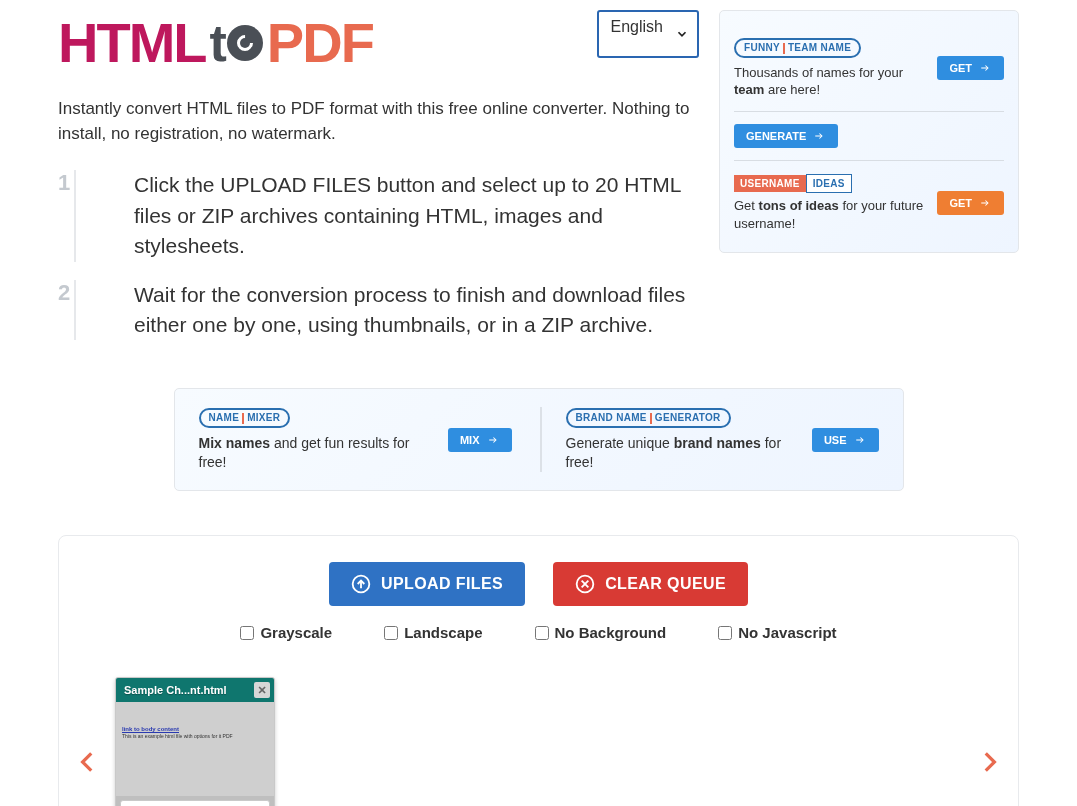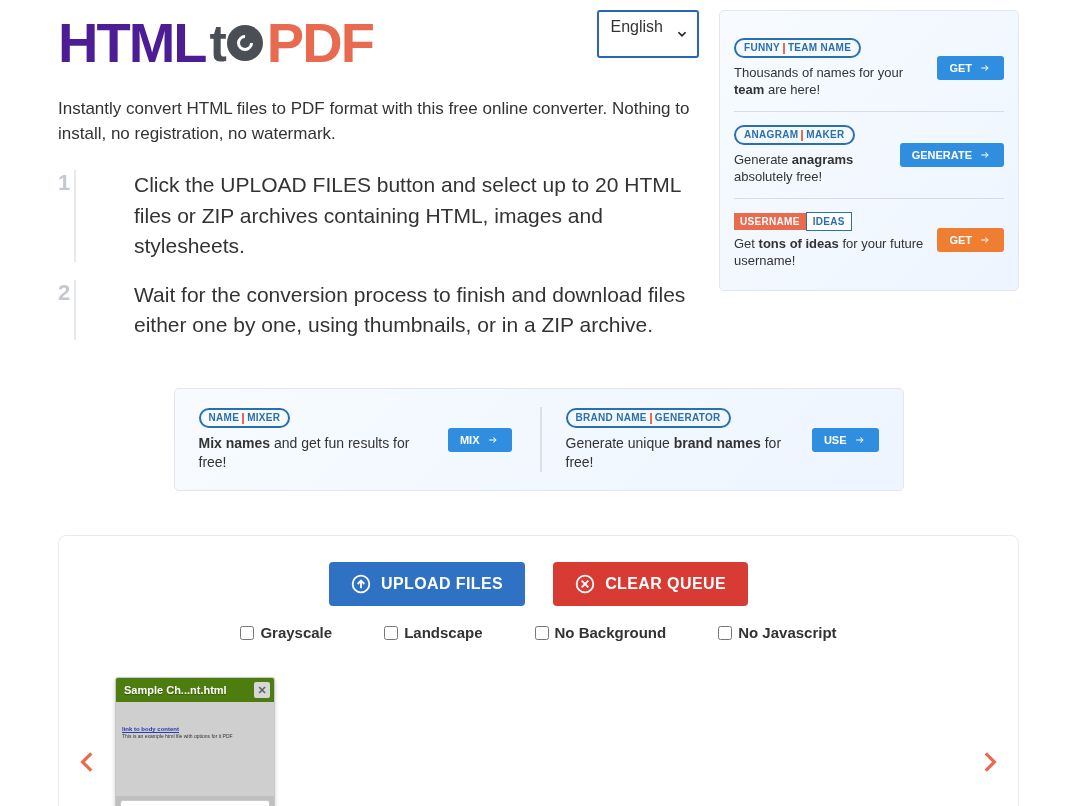--- a/index.html
+++ b/index.html
@@ -1,21 +1,21 @@
 <!DOCTYPE html>
 <html><head>
 <meta charset="utf-8">
 <style>
 * { box-sizing: border-box; margin: 0; padding: 0; }
 body { font-family: Arial, Helvetica, sans-serif; background: #fff; width: 1077px; color: #333; }
 .container { padding: 10px 58px 30px 58px; }
 .top-row { display: flex; align-items: flex-start; gap: 20px; }
 .left-col { flex: 1; }
 .logo { font-family: Arial, sans-serif; font-weight: 800; font-size: 56px; letter-spacing: -2px; display: flex; align-items: center; }
-.logo .h { color: #4c1d95; }
+.logo .h { color: #be185d; }
 .logo .to { color: #4a4f56; font-size: 52px; margin: 0 4px; display: inline-flex; align-items: center; }
 .logo .to-icon { display: inline-block; width: 36px; height: 36px; border-radius: 50%; background: #4a4f56; margin-left: 2px; position: relative; }
 .logo .to-icon::after { content: ""; position: absolute; top: 50%; left: 50%; width: 10px; height: 10px; border: 3px solid #fff; border-top-color: transparent; border-radius: 50%; transform: translate(-50%,-50%) rotate(45deg); }
 .logo .p { color: #e86a4f; }
 .lang-select { border: 2px solid #2a66b1; border-radius: 3px; padding: 6px 34px 20px 12px; font-size: 16px; background: #fff; position: relative; cursor: pointer; margin-left: 40px; }
 .lang-wrap { position: relative; display: inline-block; }
 .lang-wrap .chev { position: absolute; right: 10px; top: 50%; transform: translateY(-50%); pointer-events: none; }
 .desc { font-size: 17px; color: #333; margin-top: 22px; line-height: 1.45; max-width: 640px; }
 .steps { margin-top: 24px; max-width: 640px; }
 .step { display: flex; gap: 18px; margin-bottom: 18px; }
@@ -44,21 +44,21 @@
 .btn-upload { background: #2f72c4; }
 .btn-clear { background: #d83a34; }
 .check-row { display: flex; justify-content: center; gap: 52px; margin-top: 18px; font-size: 15px; color: #333; font-weight: 600; }
 .check-item { display: inline-flex; align-items: center; gap: 6px; cursor: pointer; }
 .check-item input { width: 14px; height: 14px; }
 .carousel { position: relative; margin-top: 36px; padding: 0 38px; min-height: 170px; }
 .chev-btn { position: absolute; top: 50%; transform: translateY(-50%); background: none; border: none; cursor: pointer; color: #e86a4f; padding: 4px; }
 .chev-left { left: -6px; }
 .chev-right { right: -6px; }
 .thumb { width: 160px; border: 1px solid #c9c9c9; border-radius: 3px; box-shadow: 0 2px 4px rgba(0,0,0,0.2); background: #bfbfbf; overflow: hidden; }
-.thumb-header { display: flex; align-items: center; justify-content: space-between; background: #4d7c0f; padding: 4px 4px 4px 8px; }
+.thumb-header { display: flex; align-items: center; justify-content: space-between; background: #0f766e; padding: 4px 4px 4px 8px; }
 .thumb-name { color: #fff; font-size: 11px; font-weight: 600; white-space: nowrap; overflow: hidden; text-overflow: ellipsis; text-shadow: 0 1px 1px rgba(0,0,0,0.3); }
 .thumb-x { width: 16px; height: 16px; border-radius: 2px; background: #d7d7d7; color: #666; border: none; cursor: pointer; font-size: 11px; font-weight: 700; display: flex; align-items: center; justify-content: center; }
 .thumb-body { height: 94px; background: #cfcfcf; padding: 24px 6px 4px 6px; font-size: 6px; color: #2a3ab0; line-height: 1.2; }
 .thumb-body .l1 { text-decoration: underline; font-weight: 700; }
 .thumb-body .l2 { color: #333; font-size: 5px; }
 .thumb-dl { width: calc(100% - 8px); margin: 4px; background: #fff; border: 1px solid #c9c9c9; border-radius: 3px; padding: 8px 0; font-size: 12px; font-weight: 700; color: #333; cursor: pointer; letter-spacing: 0.3px; }
 svg { display: block; }
 </style>
 </head>
 <body>
@@ -109,24 +109,20 @@
             <span>GET</span>
             <span class="arrow-r">
               <svg width="14" height="10" viewBox="0 0 24 24" fill="none" stroke="#fff" stroke-width="2.5">
                 <line x1="3" y1="12" x2="19" y2="12"></line>
                 <polyline points="13 6 19 12 13 18"></polyline>
               </svg>
             </span>
           </button>
       </div>
       <div class="ad-block">
-        <div class="ad-left">
-          <span class="ad-tag"><span>ANAGRAM</span><span class="sep"></span><span>MAKER</span></span>
-          <div class="ad-text"><span>Generate </span><b>anagrams</b><span> absolutely free!</span></div>
-        </div>
         <button class="ad-btn">
             <span>GENERATE</span>
             <span class="arrow-r">
               <svg width="14" height="10" viewBox="0 0 24 24" fill="none" stroke="#fff" stroke-width="2.5">
                 <line x1="3" y1="12" x2="19" y2="12"></line>
                 <polyline points="13 6 19 12 13 18"></polyline>
               </svg>
             </span>
           </button>
       </div>

